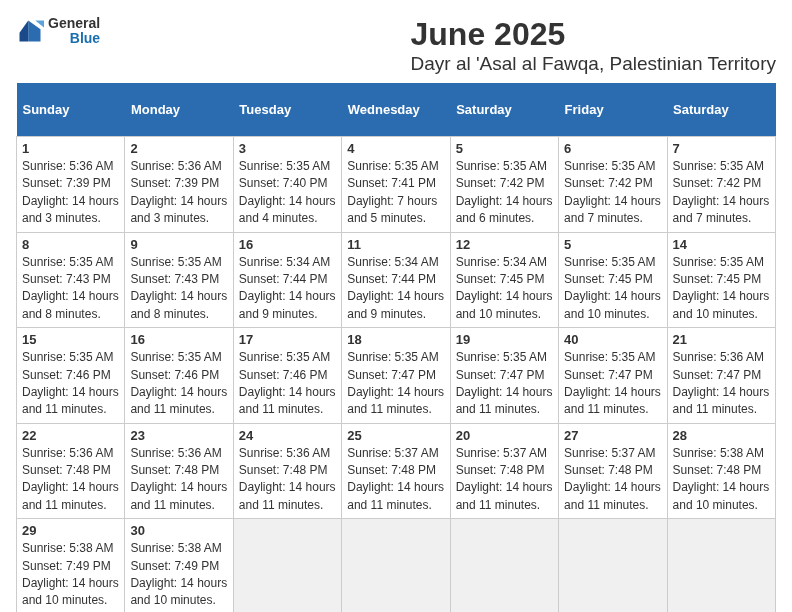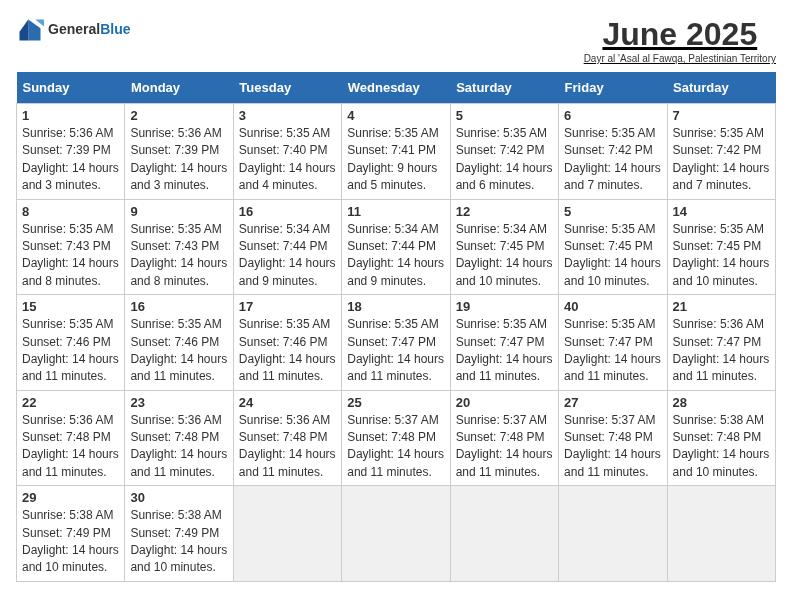--- a/index.html
+++ b/index.html
@@ -16,60 +16,60 @@
       align-items: flex-start;
       margin-bottom: 8px;
     }
     .logo {
       display: flex;
       align-items: center;
       gap: 4px;
     }
     .logo-text {
       display: flex;
+      flex-direction: column;
       line-height: 1.1;
     }
     .logo-general {
       font-size: 14px;
       font-weight: bold;
       color: #333;
     }
     .logo-blue {
       font-size: 14px;
       font-weight: bold;
       color: #1a6faf;
       text-align: right;
     }
     .logo-icon {
       width: 28px;
       height: 28px;
     }
     .title-block {
-      text-align: center;
-      text-decoration: underline;
+      text-align: left;
     }
     .month-title {
       font-size: 32px;
       font-weight: bold;
       color: #333;
     }
     .location-title {
-      font-size: 10px;
+      font-size: 19px;
       color: #333;
     }
     table {
       width: 100%;
       border-collapse: collapse;
       table-layout: fixed;
     }
     th {
       background-color: #2b6cb0;
       color: white;
       text-align: left;
-      padding: 8px 6px;
+      padding: 19px 6px;
       font-size: 13px;
       font-weight: bold;
     }
     td {
       border: 1px solid #ccc;
       vertical-align: top;
       padding: 4px 5px;
       font-size: 10.5px;
       color: #333;
       height: 80px;
@@ -152,21 +152,21 @@
           <span>Sunrise: 5:35 AM</span><br>
           <span>Sunset: 7:40 PM</span><br>
           <span>Daylight: 14 hours and 4 minutes.</span>
         </div>
       </td>
         <td>
         <span class="day-num">4</span>
         <div class="day-info">
           <span>Sunrise: 5:35 AM</span><br>
           <span>Sunset: 7:41 PM</span><br>
-          <span>Daylight: 9 hours and 5 minutes.</span>
+          <span>Daylight: 7 hours and 5 minutes.</span>
         </div>
       </td>
         <td>
         <span class="day-num">5</span>
         <div class="day-info">
           <span>Sunrise: 5:35 AM</span><br>
           <span>Sunset: 7:42 PM</span><br>
           <span>Daylight: 14 hours and 6 minutes.</span>
         </div>
       </td>

